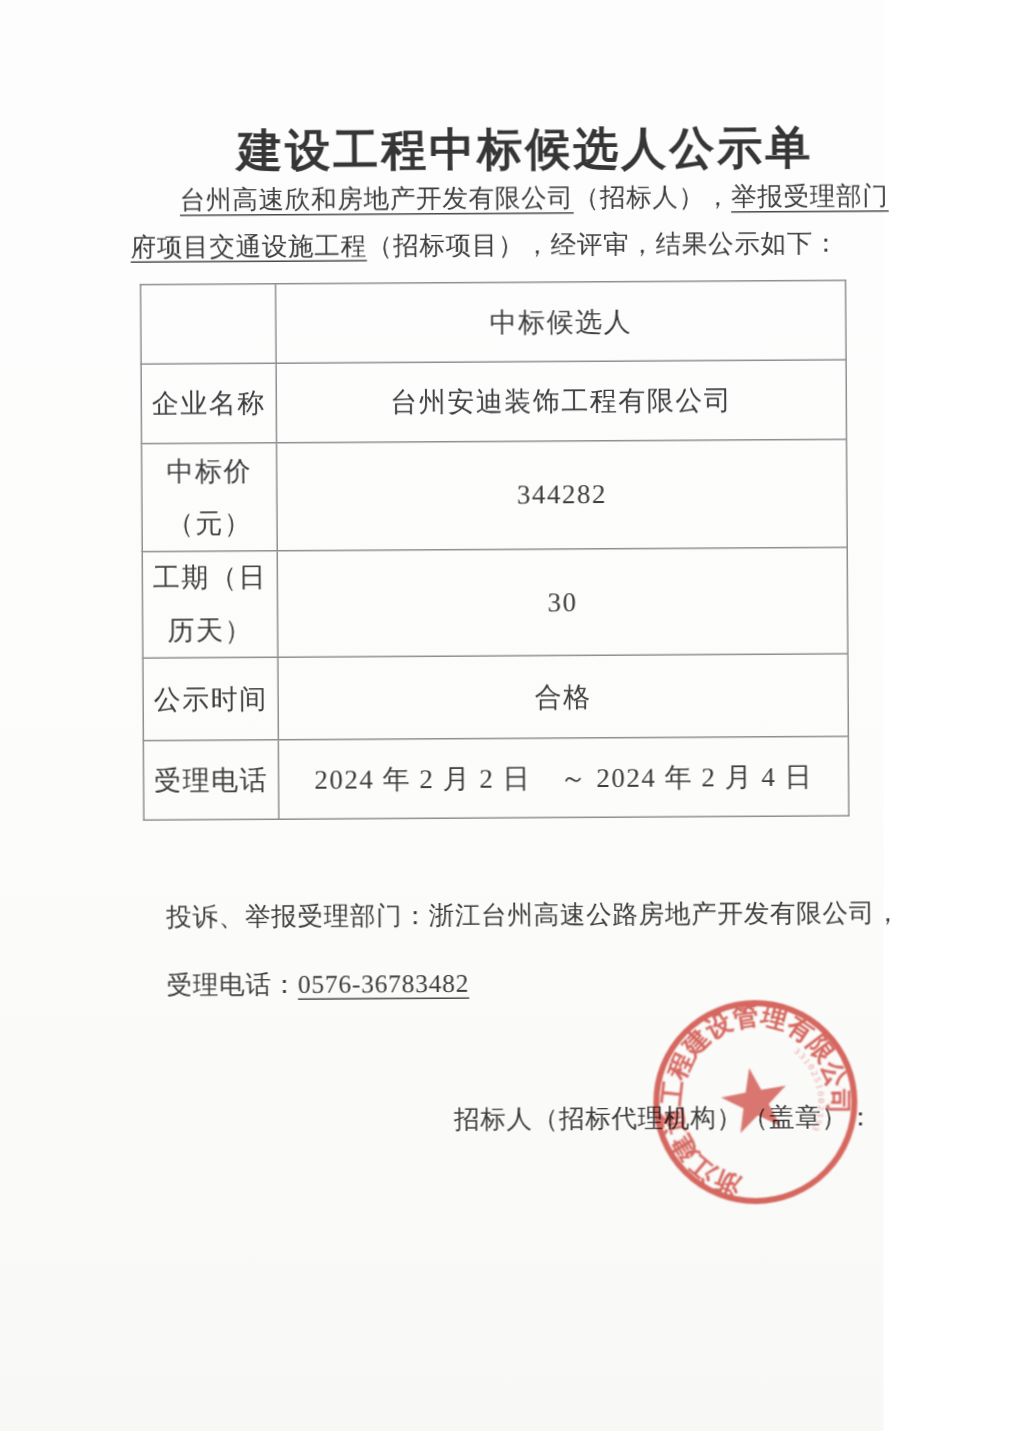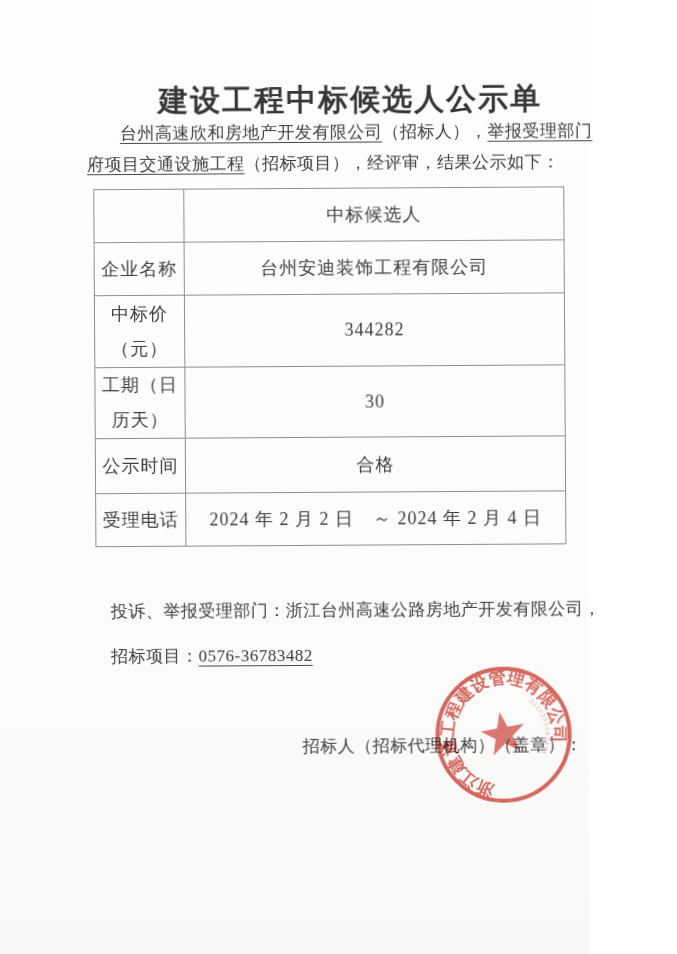--- a/index.html
+++ b/index.html
@@ -100,21 +100,21 @@
       </tr>
       <tr class="r-period">
         <td class="label-cell">受理电话</td>
         <td class="value-cell">2024 年 2 月 2 日　～ 2024 年 2 月 4 日</td>
       </tr>
     </tbody>
       </table>
 
     <div class="bottom-line complaint-1"><span>投诉、举报受理部门：</span><span>浙江台州高速公路房地产开发有限公司，</span></div>
 
-    <div class="bottom-line complaint-2"><span>招标项目：</span><span class="u">0576-36783482</span></div>
+    <div class="bottom-line complaint-2"><span>受理电话：</span><span class="u">0576-36783482</span></div>
 
     <div class="bottom-line sig-line">招标人（招标代理机构）（盖章）：</div>
 
 
     <svg class="seal" viewBox="-75 -75 150 150" xmlns="http://www.w3.org/2000/svg">
       <defs>
         <path id="sealNamePath" d="M -8.8 51.2 A 52 52 0 0 1 8.8 -51.2 A 52 52 0 0 1 -8.8 51.2" fill="none"></path>
         <path id="sealSerialPath" d="M 24.1 -34.4 A 42 42 0 0 1 27.0 32.2" fill="none"></path>
       </defs>
       <circle cx="0" cy="0" r="66" fill="none" stroke-width="4" stroke="#cc4238"></circle>

